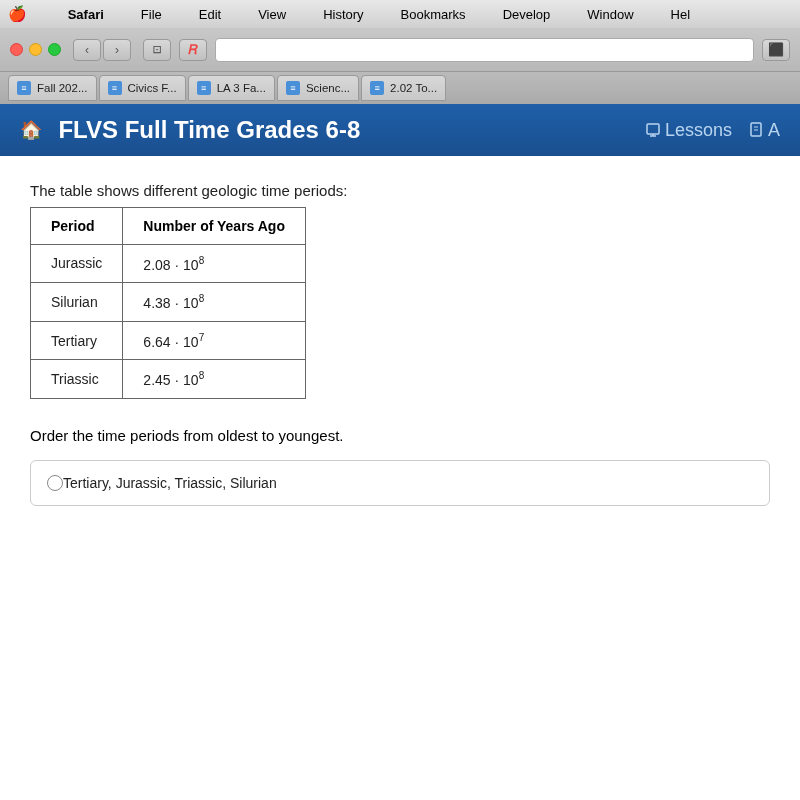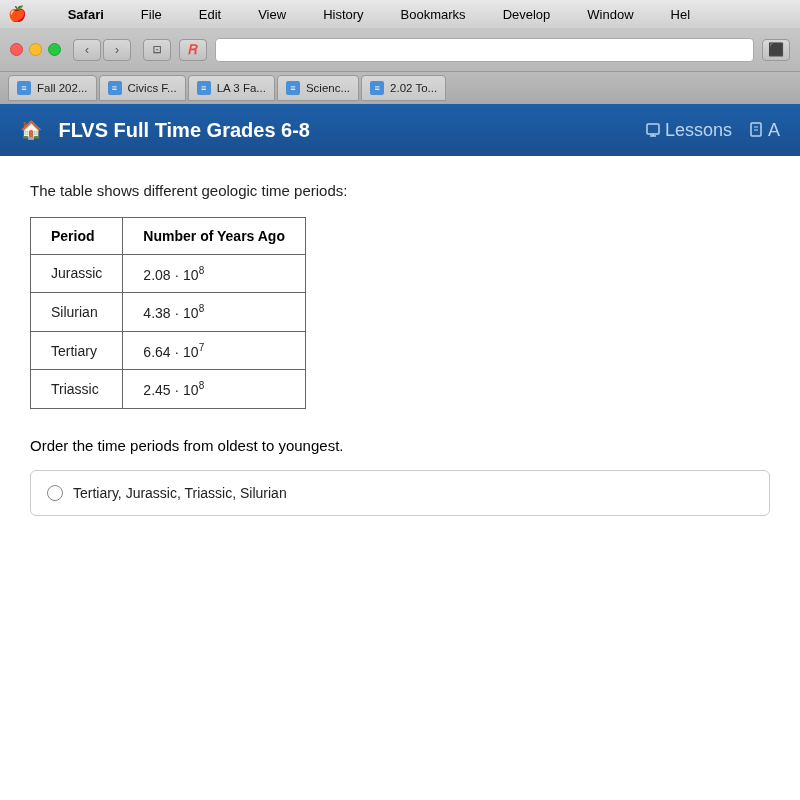--- a/index.html
+++ b/index.html
@@ -187,21 +187,21 @@
       align-items: center;
       padding: 0 20px;
       gap: 16px;
     }
     .flvs-home-icon {
       color: #7ab8e8;
       font-size: 18px;
     }
     .flvs-title {
       color: white;
-      font-size: 20px;
+      font-size: 24px;
       font-weight: 600;
       flex: 1;
     }
     .flvs-nav-item {
       color: #b8d4f0;
       font-size: 18px;
       display: flex;
       align-items: center;
       gap: 4px;
       cursor: pointer;
@@ -216,21 +216,21 @@
     .content-area {
       background: white;
       padding: 24px 30px;
       height: calc(800px - 28px - 44px - 32px - 52px);
       overflow-y: auto;
     }
 
     .intro-text {
       font-size: 15px;
       color: #222;
-      margin-bottom: 14px;
+      margin-bottom: 4px;
       line-height: 1.5;
     }
 
     
     .geo-table {
       border-collapse: collapse;
       margin-bottom: 28px;
       border: 1px solid #666;
     }
     .geo-table th, .geo-table td {
@@ -260,21 +260,20 @@
     }
 
     
     .answer-option {
       border: 1px solid #ccc;
       border-radius: 6px;
       padding: 14px 16px;
       margin-bottom: 8px;
       display: flex;
       align-items: center;
-      gap: 10px;
       cursor: pointer;
       font-size: 14px;
       color: #222;
       background: white;
     }
     .radio-circle {
       width: 16px;
       height: 16px;
       border-radius: 50%;
       border: 1.5px solid #888;

